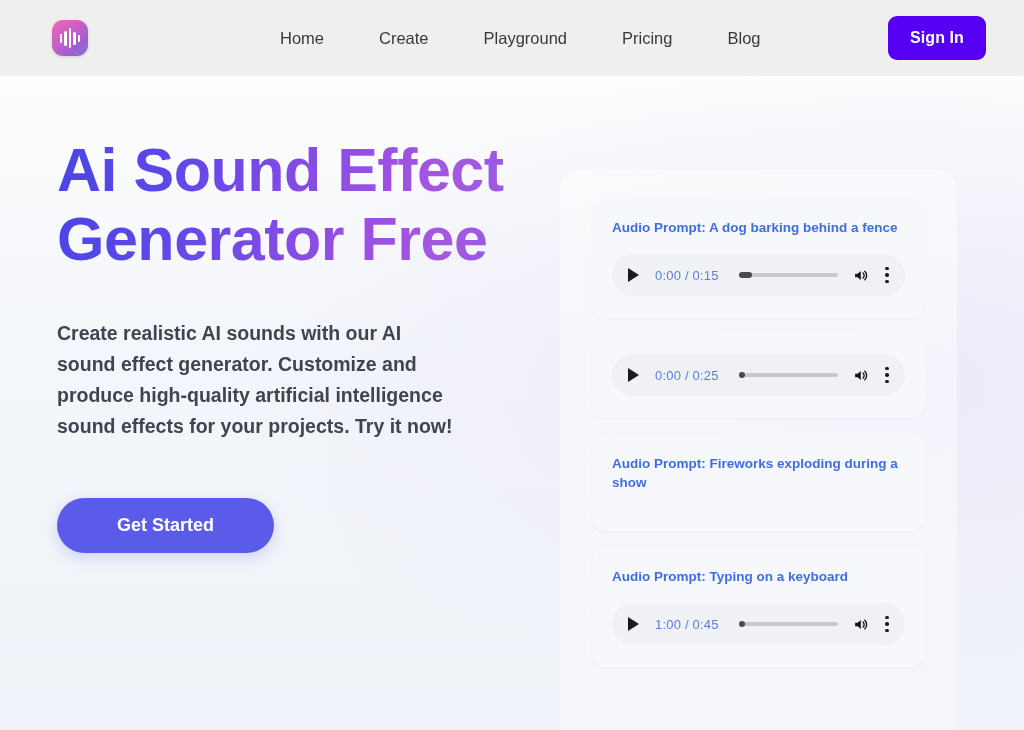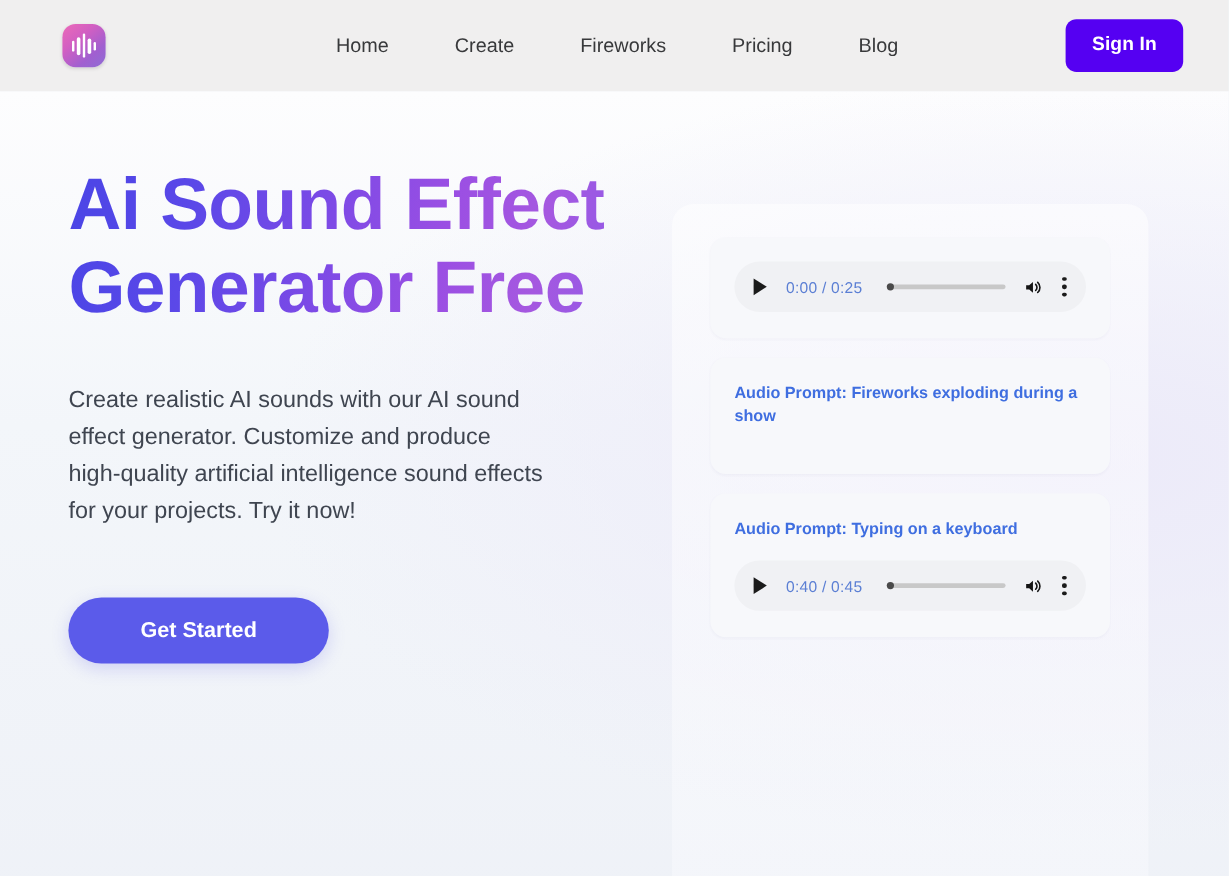--- a/index.html
+++ b/index.html
@@ -107,21 +107,21 @@
     -webkit-text-fill-color: transparent;
     color: #6b4ce6;
   }
 
   .subcopy {
     margin-top: 44px;
     font-size: 19.5px;
     line-height: 31px;
     color: #3f4550;
     width: 400px;
-    font-weight: 400;
+    font-weight: 700;
   }
 
   .cta {
     margin-top: 56px;
     display: inline-block;
     background: #5b5bea;
     color: #ffffff;
     border: none;
     border-radius: 40px;
     font-family: inherit;
@@ -254,82 +254,104 @@
     <span class="bar b1"></span>
     <span class="bar b2"></span>
     <span class="bar b3"></span>
     <span class="bar b4"></span>
     <span class="bar b5"></span>
   </div>
 
   <nav class="nav">
     <a href="#">Home</a>
     <a href="#">Create</a>
-    <a href="#">Fireworks</a>
+    <a href="#">Playground</a>
     <a href="#">Pricing</a>
     <a href="#">Blog</a>
   </nav>
 
   <button class="signin">Sign In</button>
 </div>
 
 <div class="hero">
 
   <div class="hero-left">
     <h1 class="headline">Ai Sound Effect Generator Free</h1>
     <p class="subcopy">Create realistic AI sounds with our AI sound effect generator. Customize and produce high-quality artificial intelligence sound effects for your projects. Try it now!</p>
     <button class="cta">Get Started</button>
   </div>
 
   <div class="audio-panel">
 
-
     <div class="audio-card">
+      <div class="audio-title">Audio Prompt: A dog barking behind a fence</div>
       <div class="player">
         <div class="play-btn">
             <i class="tri"></i>
           </div>
-        <div class="time">0:00 / 0:25</div>
-        <div class="progress">
+        <div class="time">0:00 / 0:15</div>
+        <div class="progress wide">
             <span class="thumb"></span>
           </div>
         <svg class="vol-icon" viewBox="0 0 24 24" fill="#141414">
           <path d="M3 9.5h3.6L11 5.6v12.8L6.6 14.5H3z"></path>
           <path d="M14.2 8.4a5 5 0 0 1 0 7.2" stroke="#141414" stroke-width="1.9" fill="none" stroke-linecap="round"></path>
           <path d="M16.6 6a8.2 8.2 0 0 1 0 12" stroke="#141414" stroke-width="1.9" fill="none" stroke-linecap="round"></path>
         </svg>
         <div class="kebab">
             <span></span>
             <span></span>
             <span></span>
           </div>
       </div>
     </div>
 
     <div class="audio-card">
-      <div class="audio-title">Audio Prompt: Fireworks exploding during a show</div>
-    </div>
-
-    <div class="audio-card">
-      <div class="audio-title">Audio Prompt: Typing on a keyboard</div>
       <div class="player">
         <div class="play-btn">
             <i class="tri"></i>
           </div>
-        <div class="time">0:40 / 0:45</div>
+        <div class="time">0:00 / 0:25</div>
         <div class="progress">
             <span class="thumb"></span>
           </div>
         <svg class="vol-icon" viewBox="0 0 24 24" fill="#141414">
           <path d="M3 9.5h3.6L11 5.6v12.8L6.6 14.5H3z"></path>
           <path d="M14.2 8.4a5 5 0 0 1 0 7.2" stroke="#141414" stroke-width="1.9" fill="none" stroke-linecap="round"></path>
           <path d="M16.6 6a8.2 8.2 0 0 1 0 12" stroke="#141414" stroke-width="1.9" fill="none" stroke-linecap="round"></path>
         </svg>
         <div class="kebab">
             <span></span>
             <span></span>
             <span></span>
           </div>
       </div>
     </div>
 
+    <div class="audio-card">
+      <div class="audio-title">Audio Prompt: Fireworks exploding during a show</div>
+    </div>
+
+    <div class="audio-card">
+      <div class="audio-title">Audio Prompt: Typing on a keyboard</div>
+      <div class="player">
+        <div class="play-btn">
+            <i class="tri"></i>
+          </div>
+        <div class="time">1:00 / 0:45</div>
+        <div class="progress">
+            <span class="thumb"></span>
+          </div>
+        <svg class="vol-icon" viewBox="0 0 24 24" fill="#141414">
+          <path d="M3 9.5h3.6L11 5.6v12.8L6.6 14.5H3z"></path>
+          <path d="M14.2 8.4a5 5 0 0 1 0 7.2" stroke="#141414" stroke-width="1.9" fill="none" stroke-linecap="round"></path>
+          <path d="M16.6 6a8.2 8.2 0 0 1 0 12" stroke="#141414" stroke-width="1.9" fill="none" stroke-linecap="round"></path>
+        </svg>
+        <div class="kebab">
+            <span></span>
+            <span></span>
+            <span></span>
+          </div>
+      </div>
+    </div>
+
   </div>
 </div>
 
 </body></html>

